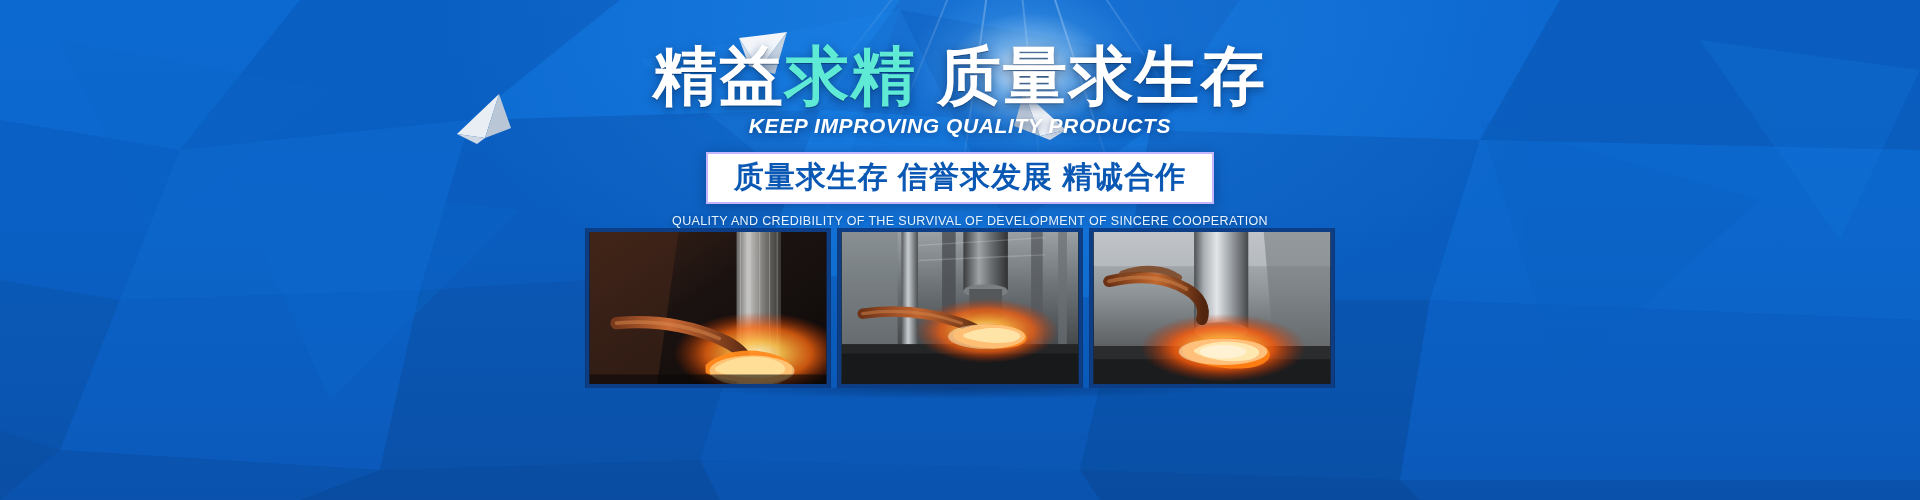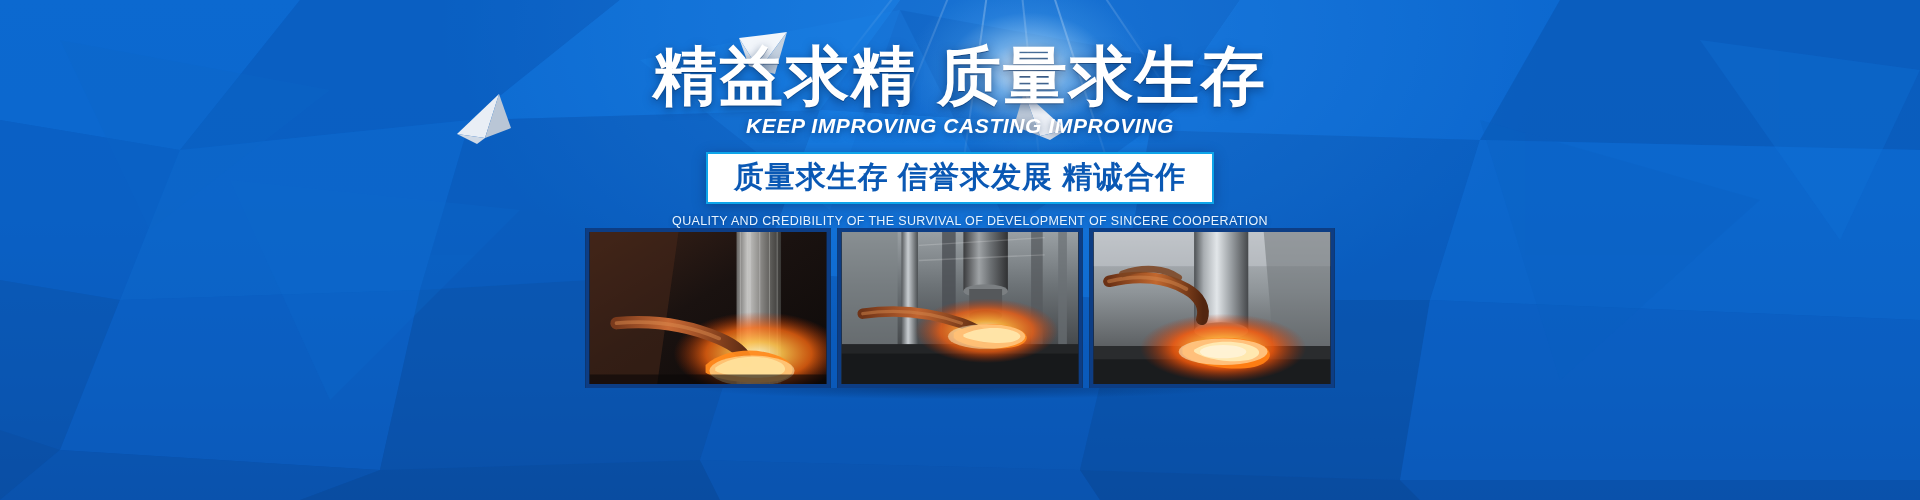--- a/index.html
+++ b/index.html
@@ -58,40 +58,40 @@
   }
   .headline{
     font-size:64px;
     font-weight:bold;
     line-height:1.02;
     letter-spacing:2px;
     color:#ffffff;
     text-shadow:0 3px 10px rgba(2,34,80,.55), 0 1px 0 rgba(2,34,80,.45);
     white-space:nowrap;
   }
-  .headline .gold{color:#ffffff;}
+  .headline .gold{color:#5eead4;}
   .headline .gap{display:inline-block;width:20px;}
 
   .subtitle-en{
     margin-top:5px;
     font-size:21px;
     font-weight:bold;
     font-style:italic;
     letter-spacing:.6px;
     color:#ffffff;
     text-shadow:0 2px 7px rgba(2,34,80,.5);
     white-space:nowrap;
   }
 
   .slogan-box{
     display:inline-block;
     margin-top:14px;
     padding:5px 26px 7px 26px;
     background:#ffffff;
-    border:2px solid #0ea5e9;
+    border:2px solid #c4b5fd;
     box-shadow:0 3px 12px rgba(2,28,70,.35);
   }
   .slogan-cn{
     font-size:30px;
     font-weight:bold;
     letter-spacing:1px;
     color:#0a58b4;
     white-space:nowrap;
     line-height:1.18;
   }
@@ -218,21 +218,21 @@
       <polygon points="58,42 32,48 42,52" fill="#d4dde9"></polygon>
     </svg>
   </div>
 
   <div class="textblock">
 
     <div class="headline">
       <span>精益</span><span class="gold">求精</span><span class="gap"></span><span>质量求生存</span>
     </div>
 
-    <div class="subtitle-en">KEEP IMPROVING CASTING IMPROVING</div>
+    <div class="subtitle-en">KEEP IMPROVING QUALITY PRODUCTS</div>
 
     <div class="slogan-box">
       <div class="slogan-cn">质量求生存 信誉求发展 精诚合作</div>
     </div>
 
     <div class="tagline-en">QUALITY AND CREDIBILITY OF THE SURVIVAL OF DEVELOPMENT OF SINCERE COOPERATION</div>
   </div>
 
   <div class="shadowline"></div>
 

